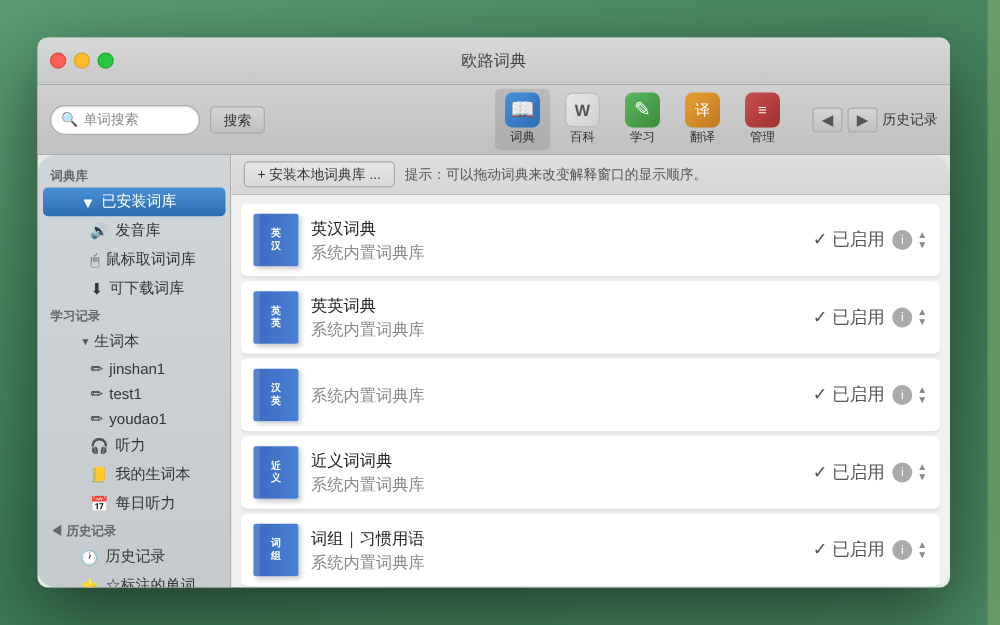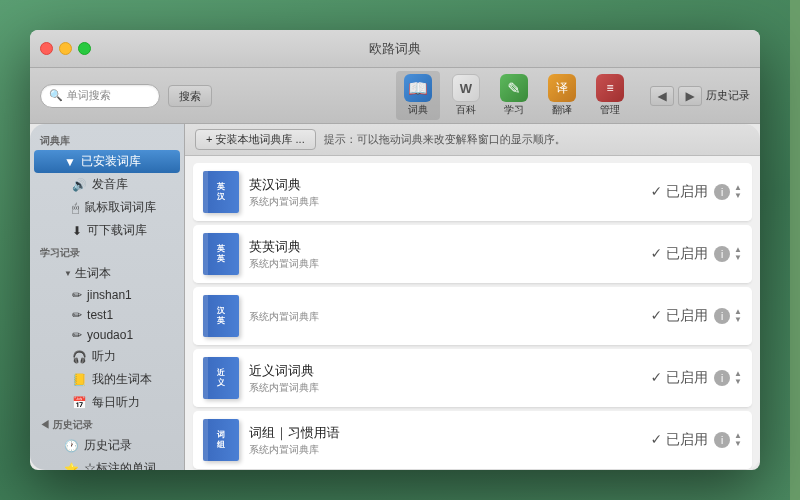--- a/index.html
+++ b/index.html
@@ -277,21 +277,21 @@
     .dict-info {
       flex: 1;
       font-family: Liberation Mono, monospace;
     }
     .dict-name {
       font-size: 13px;
       color: #222;
       font-weight: 500;
     }
     .dict-type {
-      font-size: 10px;
+      font-size: 13px;
       color: #888;
       margin-top: 1px;
     }
     .dict-status {
       display: flex;
       align-items: center;
       gap: 4px;
       font-size: 11px;
       color: #555;
     }

